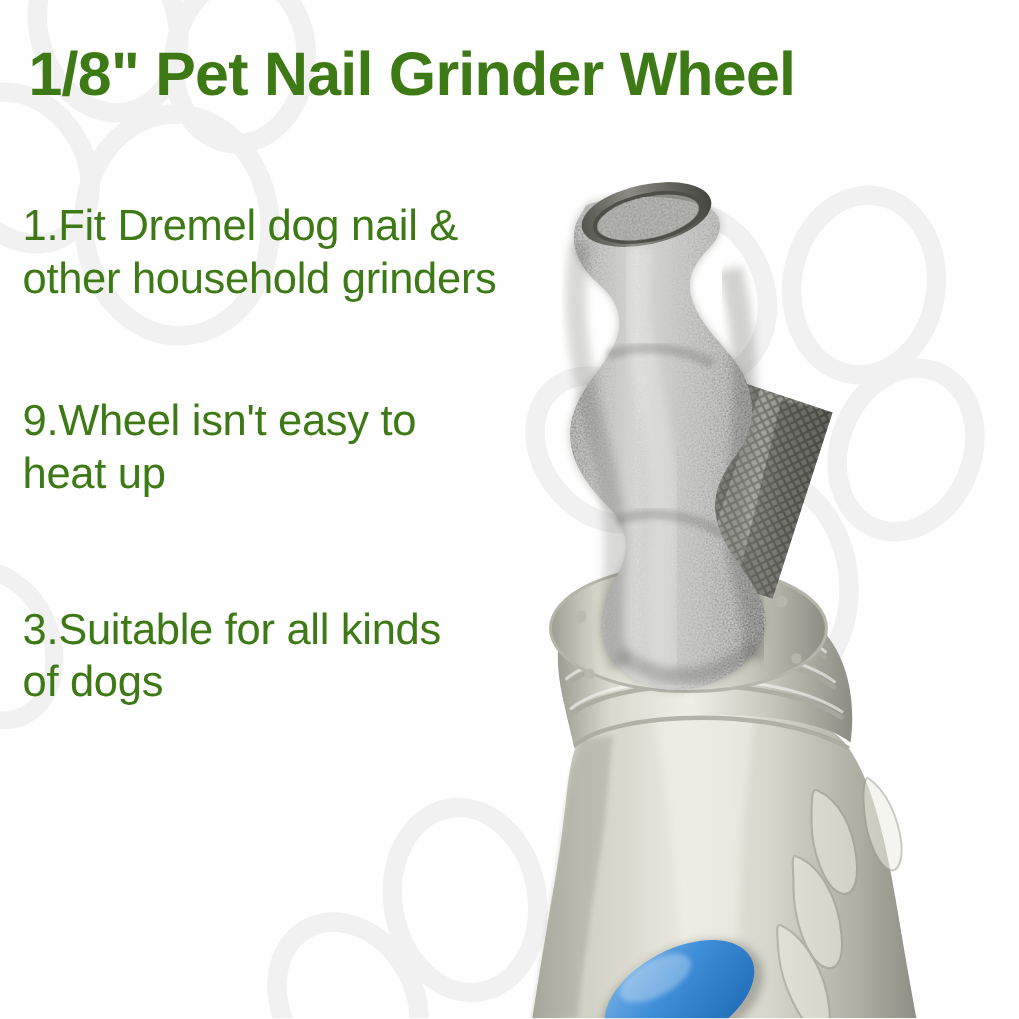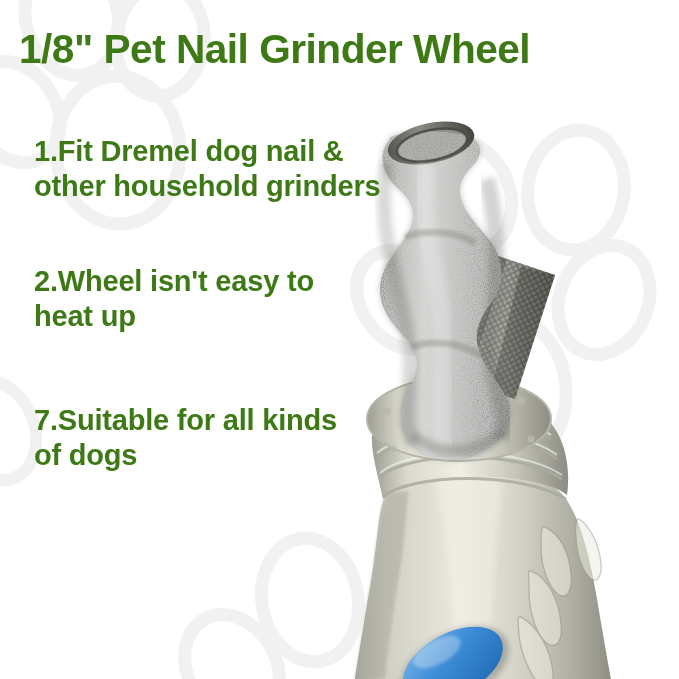--- a/index.html
+++ b/index.html
@@ -52,23 +52,23 @@
     line-height: 1.08;
     letter-spacing: -0.5px;
     color: #3d7a15;
     white-space: nowrap;
     transform: scaleX(0.99);
     transform-origin: left center;
   }
 
   .feature-item {
     position: absolute;
-    left: 34px;
+    left: 15px;
     font-size: 29px;
-    font-weight: bold;
+    font-weight: normal;
     line-height: 1.22;
     color: #3d7a15;
     white-space: pre-line;
     letter-spacing: -0.2px;
   }
   .feature-item.f0 { top: 134px; }
   .feature-item.f1 { top: 264px; }
   .feature-item.f2 { top: 403px; }
   .feature-item.f3 { top: 533px; }
 </style>
@@ -344,19 +344,19 @@
 
       <path d="M154 316 C 176 336, 216 338, 244 312" stroke="#5c5c57" stroke-width="10" fill="none" opacity="0.3" filter="url(#softShade)"></path>
     </g>
   </svg>
 
   <div id="copy-layer">
     <div id="page-title">1/8" Pet Nail Grinder Wheel</div>
 
     <div class="feature-item f0">1.Fit Dremel dog nail &amp;
 other household grinders</div>
-    <div class="feature-item f1">2.Wheel isn't easy to
+    <div class="feature-item f1">9.Wheel isn't easy to
 heat up</div>
-    <div class="feature-item f2">7.Suitable for all kinds
+    <div class="feature-item f2">3.Suitable for all kinds
 of dogs</div>
   </div>
 
 </div>
 
 </body></html>

